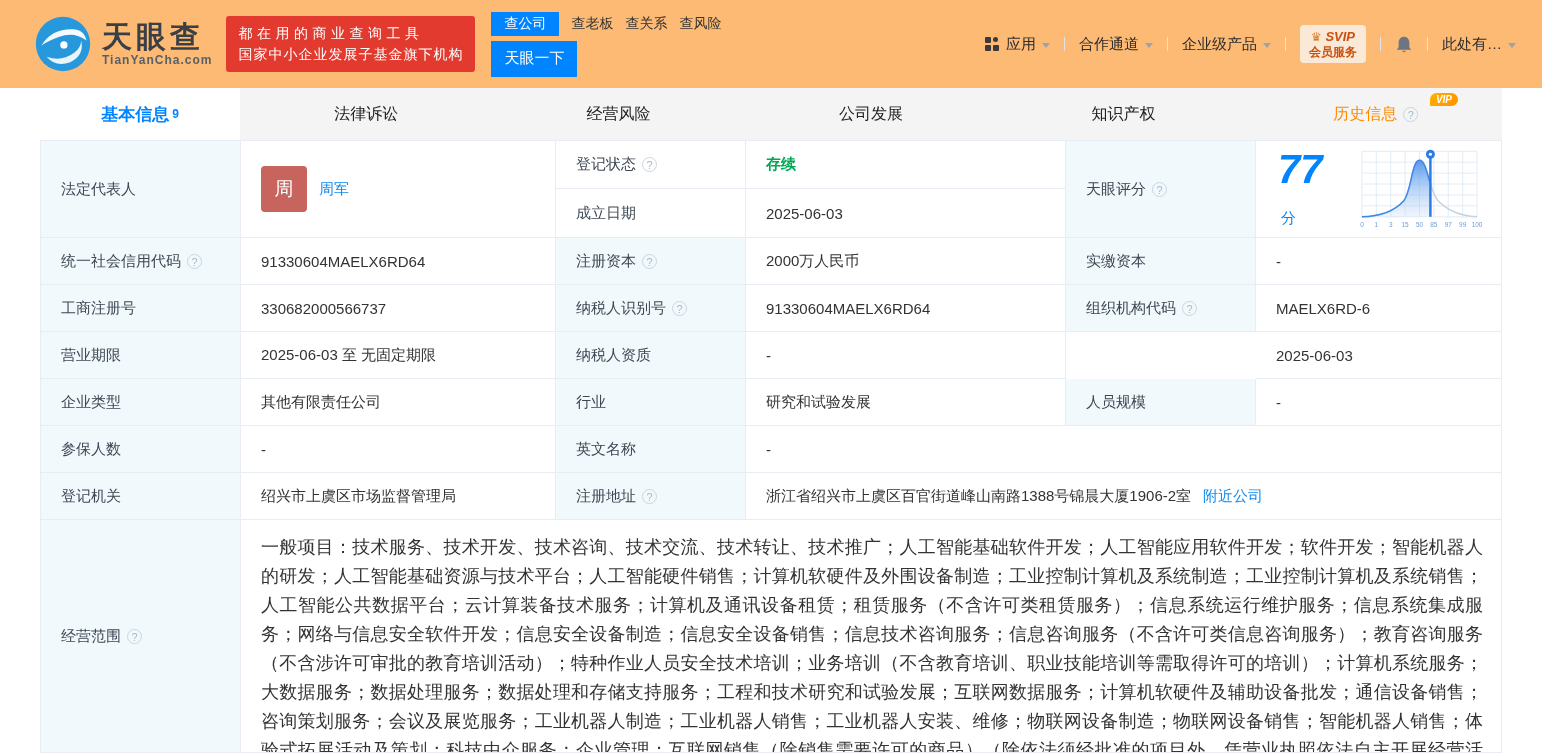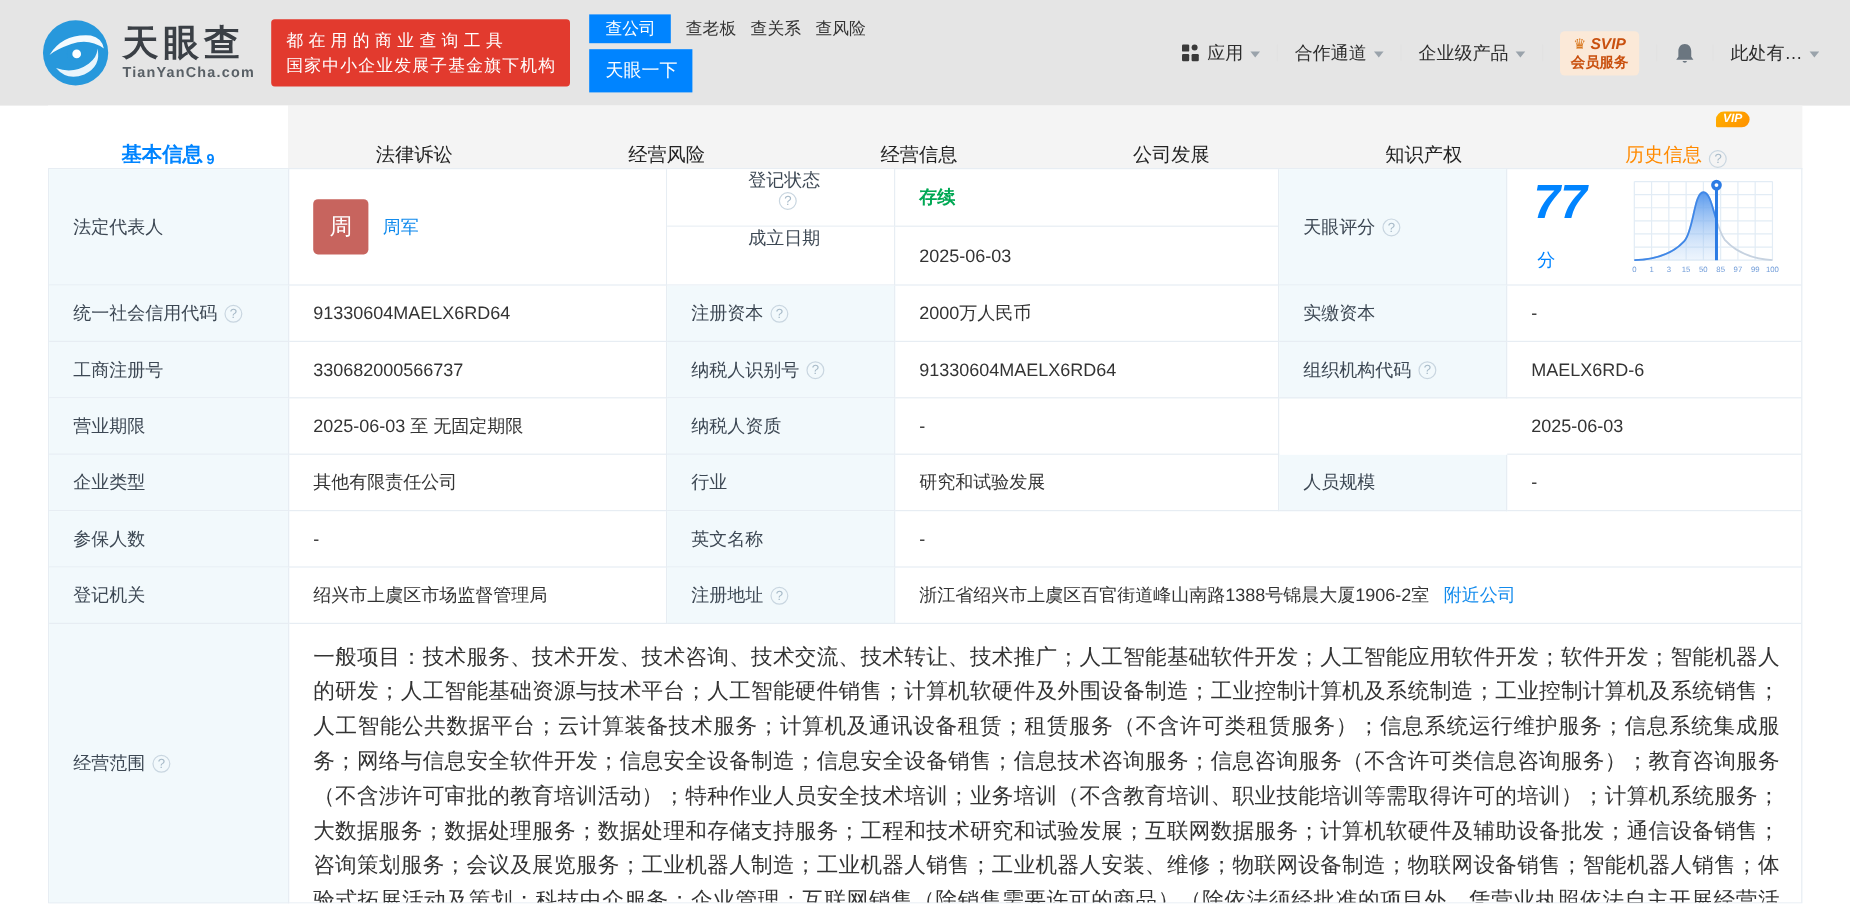--- a/index.html
+++ b/index.html
@@ -1,20 +1,20 @@
 <!DOCTYPE html>
 <html><head>
 <meta charset="utf-8">
 <style>
   * { margin:0; padding:0; box-sizing:border-box; }
   html,body { width:1542px; height:753px; overflow:hidden; background:#fff;
     font-family:"Liberation Sans","DejaVu Sans",sans-serif; }
 
   
-  .header { height:88px; display:flex; align-items:center; padding-left:34px; background:#e5e5e5; }
+  .header { height:88px; display:flex; align-items:center; padding-left:34px; background:#fdba74; }
   .logo { display:flex; align-items:center; cursor:pointer; }
   .logo-text { margin-left:10px; }
   .logo-cn { font-size:30px; font-weight:bold; color:#3a3f45; letter-spacing:4px; line-height:32px;}
   .logo-en { font-size:12px; color:#596066; font-weight:bold; letter-spacing:1px; }
   .slogan { margin-left:14px; background:#e23a2e; color:#fff; border-radius:3px; padding:7px 12px; }
   .slogan div:first-child { font-size:14px; letter-spacing:4.5px; line-height:21px;}
   .slogan div:last-child { font-size:14px; letter-spacing:1px; line-height:21px;}
 
   .search-area { margin-left:16px; width:482px; }
   .search-tabs { display:flex; align-items:center; gap:12px; margin-bottom:5px; }
@@ -39,39 +39,39 @@
   .grid-ic i { width:6px; height:6px; background:#3a3a3a; border-radius:1px; }
   .grid-ic i.dot { border-radius:50%; width:5px; height:5px; }
   .vip-badge { background:#fbe9d8; border-radius:4px; padding:3px 9px; text-align:center; cursor:pointer; line-height:15px;}
   .vip-badge .l1 { font-size:13px; font-weight:bold; font-style:italic; color:#c9500f; }
   .vip-badge .crown { font-style:normal; font-size:12px; color:#d9781f; }
   .vip-badge .l2 { display:block; font-size:12px; font-weight:bold; color:#c9500f; }
   .bell { margin:0 0 0 0; display:flex; align-items:center; cursor:pointer; }
 
   
   .tab-strip { margin:0 40px; height:52px; background:#f4f4f4; display:flex; }
-  .tab { flex:1; display:flex; align-items:flex-end; justify-content:center; font-size:16px;
+  .tab { flex:1; display:flex; align-items:center; justify-content:center; font-size:16px;
       color:#222; cursor:pointer; position:relative; }
   .tab.active { flex:none; width:200px; background:#fff; color:#0084ff; font-weight:bold; font-size:17px; }
   .tab.active sup { font-size:12px; font-weight:bold; margin-left:3px; }
   .tab.orange { color:#ff8a00; }
   .vip-ribbon { position:absolute; top:5px; right:44px; background:linear-gradient(135deg,#ffb100,#ff9000);
       color:#fff; font-size:10px; font-style:italic; font-weight:bold; padding:1px 6px;
       border-radius:7px 7px 7px 1px; }
 
   
   .info-table { margin:0 40px; border:1px solid #e7edf3; border-bottom:none;
       display:grid; height:613px;
       grid-template-columns:200px 315px 190px 320px 190px 1fr;
       grid-template-rows:48px 49px repeat(6,47px) 1fr; }
   .cell { border-right:1px solid #e7edf3; border-bottom:1px solid #e7edf3; display:flex;
       align-items:center; padding:0 14px 0 20px; font-size:15px; color:#333; overflow:hidden; }
   .cell.end { border-right:none; }
   .lbl { background:#f2f9fc; color:#3d4854; }
-  .lbl.white { background:#fff;flex-direction:column; }
+  .lbl.white { background:#fff; }
   .q-ic { display:inline-block; width:15px; height:15px; border:1px solid #c9d6e0; border-radius:50%;
       color:#a7bac8; font-size:11px; line-height:15px; text-align:center; margin-left:6px;
       flex:none; cursor:pointer; }
   .green { color:#00a854;font-weight:bold; }
   .link { color:#128bed; cursor:pointer; }
   .avatar { width:46px; height:46px; border-radius:4px; background:#c7645e; color:#fff;
       font-size:19px; display:flex; align-items:center; justify-content:center; margin-right:12px; flex:none;}
   .score-cell { gap:12px; padding-left:22px; }
   .score-num { font-size:40px; font-weight:bold; font-style:italic; color:#0084ff; line-height:1; }
   .score-unit { font-size:15px; color:#0084ff; margin-left:3px; font-style:normal; font-weight:normal;}
@@ -159,23 +159,20 @@
 <div class="tab-strip">
   <div class="tab active">
     <span>基本信息</span>
       <sup>9</sup>
   </div>
   <div class="tab">
       <span>法律诉讼</span>
     </div>
   <div class="tab">
       <span>经营风险</span>
-    </div>
-  <div class="tab">
-      <span>经营信息</span>
     </div>
   <div class="tab">
       <span>公司发展</span>
     </div>
   <div class="tab">
       <span>知识产权</span>
     </div>
   <div class="tab orange">
     <span class="vip-ribbon">VIP</span>
     <span>历史信息</span>

